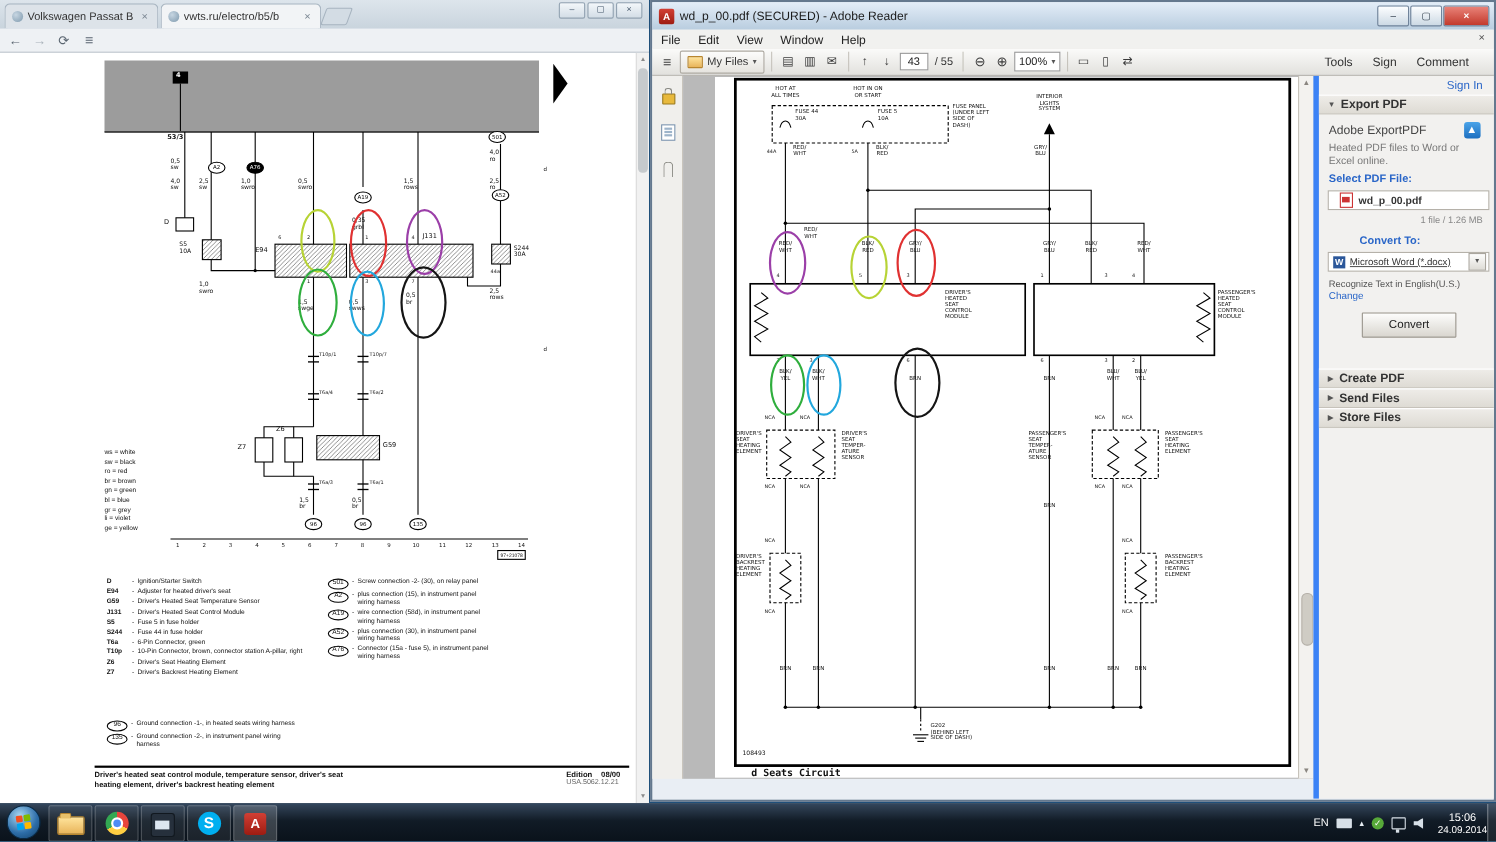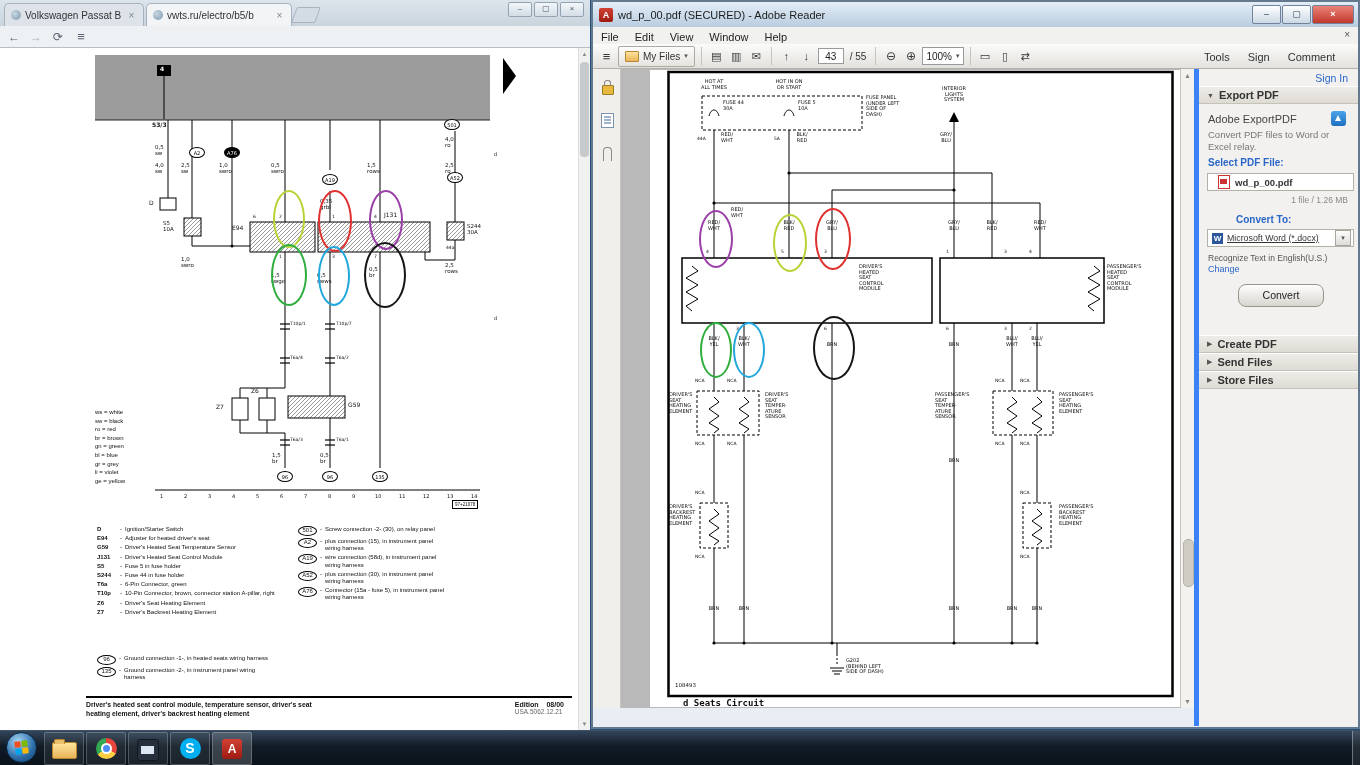--- a/index.html
+++ b/index.html
@@ -117,21 +117,21 @@
   .pdficon{width:10px;height:12px;background:#fff;border:1px solid #c33;position:relative;flex:0 0 auto;}
   .pdficon::before{content:"";position:absolute;left:1px;top:3px;width:7px;height:5px;background:#c33;}
   .ep-filename{font-size:9.5px;font-weight:bold;color:#333;}
   .ep-meta{position:absolute;right:10px;top:126px;font-size:8.5px;color:#888;}
   .ep-combo{position:absolute;left:8px;top:160px;width:147px;height:18px;background:#fff;border:1px solid #b5b1a9;display:flex;align-items:center;gap:4px;padding:0 2px 0 4px;box-sizing:border-box;}
   .wicon{width:11px;height:11px;background:#2b579a;color:#fff;font-size:8px;font-weight:bold;text-align:center;line-height:11px;flex:0 0 auto;}
   .ep-format{font-size:8.8px;color:#333;flex:1;white-space:nowrap;overflow:hidden;text-decoration:underline;}
   .combobtn{width:14px;height:14px;background:linear-gradient(#fdfdfc,#dedcd6);border:1px solid #aaa69e;font-size:7px;text-align:center;line-height:13px;color:#555;flex:0 0 auto;}
   .ep-recognize{position:absolute;left:9px;top:184px;font-size:8.5px;color:#555;}
   .ep-change{position:absolute;left:9px;top:195px;font-size:9px;color:#2a66c8;}
-  .ep-convert{position:absolute;left:39px;top:215px;width:84px;height:21px;background:linear-gradient(#fdfdfc,#d9d6cf);border:1px solid #9a958c;border-radius:8px;font-size:10.5px;color:#222;text-align:center;line-height:20px;}
+  .ep-convert{position:absolute;left:39px;top:215px;width:84px;height:21px;background:linear-gradient(#fdfdfc,#d9d6cf);border:1px solid #9a958c;border-radius:1px;font-size:10.5px;color:#222;text-align:center;line-height:20px;}
 
   
   #taskbar{position:absolute;left:0;top:730px;width:1360px;height:35px;background:linear-gradient(#33455a,#111b26 45%,#0a121b);border-top:1px solid #3e5064;box-sizing:border-box;}
   .start-orb{position:absolute;left:6px;top:1px;width:31px;height:31px;border-radius:50%;background:radial-gradient(circle at 38% 30%,#a8d8f4,#2d6da8 58%,#123f66);border:1px solid #0a2a45;box-sizing:border-box;}
   .flag{position:absolute;left:8px;top:8px;width:13px;height:13px;transform:rotate(-8deg);display:grid;grid-template-columns:6px 6px;grid-gap:1px;}
   .flag div{width:6px;height:6px;border-radius:1px;}
   .tb-btn{position:absolute;top:1px;width:40px;height:33px;background:rgba(255,255,255,0.07);border:1px solid rgba(255,255,255,0.22);border-radius:2px;box-sizing:border-box;}
   .tb-btn.active{background:rgba(255,255,255,0.18);}
   .ic-folder{width:23px;height:15px;background:linear-gradient(#ffe49c,#e8b45a);border:1px solid #b8862f;border-radius:2px;margin:9px auto 0;position:relative;}
   .ic-folder::before{content:"";position:absolute;left:1px;top:-4px;width:9px;height:4px;background:#e8c06a;border:1px solid #b8862f;border-bottom:none;border-radius:2px 2px 0 0;}
@@ -701,21 +701,21 @@
       </div>
     </div>
     <div class="a-panel">
       <div class="a-signin">Sign In</div>
       <div class="panelhead" style="top:17px;">
         <span class="tri">▼</span>
         <span class="pl">Export PDF</span>
       </div>
       <div class="ep-product">Adobe ExportPDF</div>
       <div class="ep-icon"></div>
-      <div class="ep-desc">Convert PDF files to Word or Excel relay.</div>
+      <div class="ep-desc">Heated PDF files to Word or Excel online.</div>
       <div class="ep-bluelabel" style="top:88px;">Select PDF File:</div>
       <div class="ep-filebox">
         <span class="pdficon"></span>
         <span class="ep-filename">wd_p_00.pdf</span>
       </div>
       <div class="ep-meta">1 file / 1.26 MB</div>
       <div class="ep-bluelabel" style="top:145px;margin-left:28px;">Convert To:</div>
       <div class="ep-combo">
         <span class="wicon">W</span>
         <span class="ep-format">Microsoft Word (*.docx)</span>
@@ -756,16 +756,28 @@
     </div>
     <div class="tb-btn" style="left:128px;">
       <div class="ic-mail"></div>
     </div>
     <div class="tb-btn" style="left:170px;">
       <div class="ic-skype">S</div>
     </div>
     <div class="tb-btn active" style="left:212px;">
       <div class="ic-adobe">A</div>
     </div>
+    <div class="tray">
+      <span class="lang">EN</span>
+      <span class="kb"></span>
+      <span class="chev">▴</span>
+      <span class="upd">✓</span>
+      <span class="net"></span>
+      <span class="vol"></span>
+      <div class="clock">
+        <div>15:06</div>
+        <div>24.09.2014</div>
+      </div>
+    </div>
     <div class="show-desktop"></div>
   </div>
 
 </div>
 
 </body></html>

